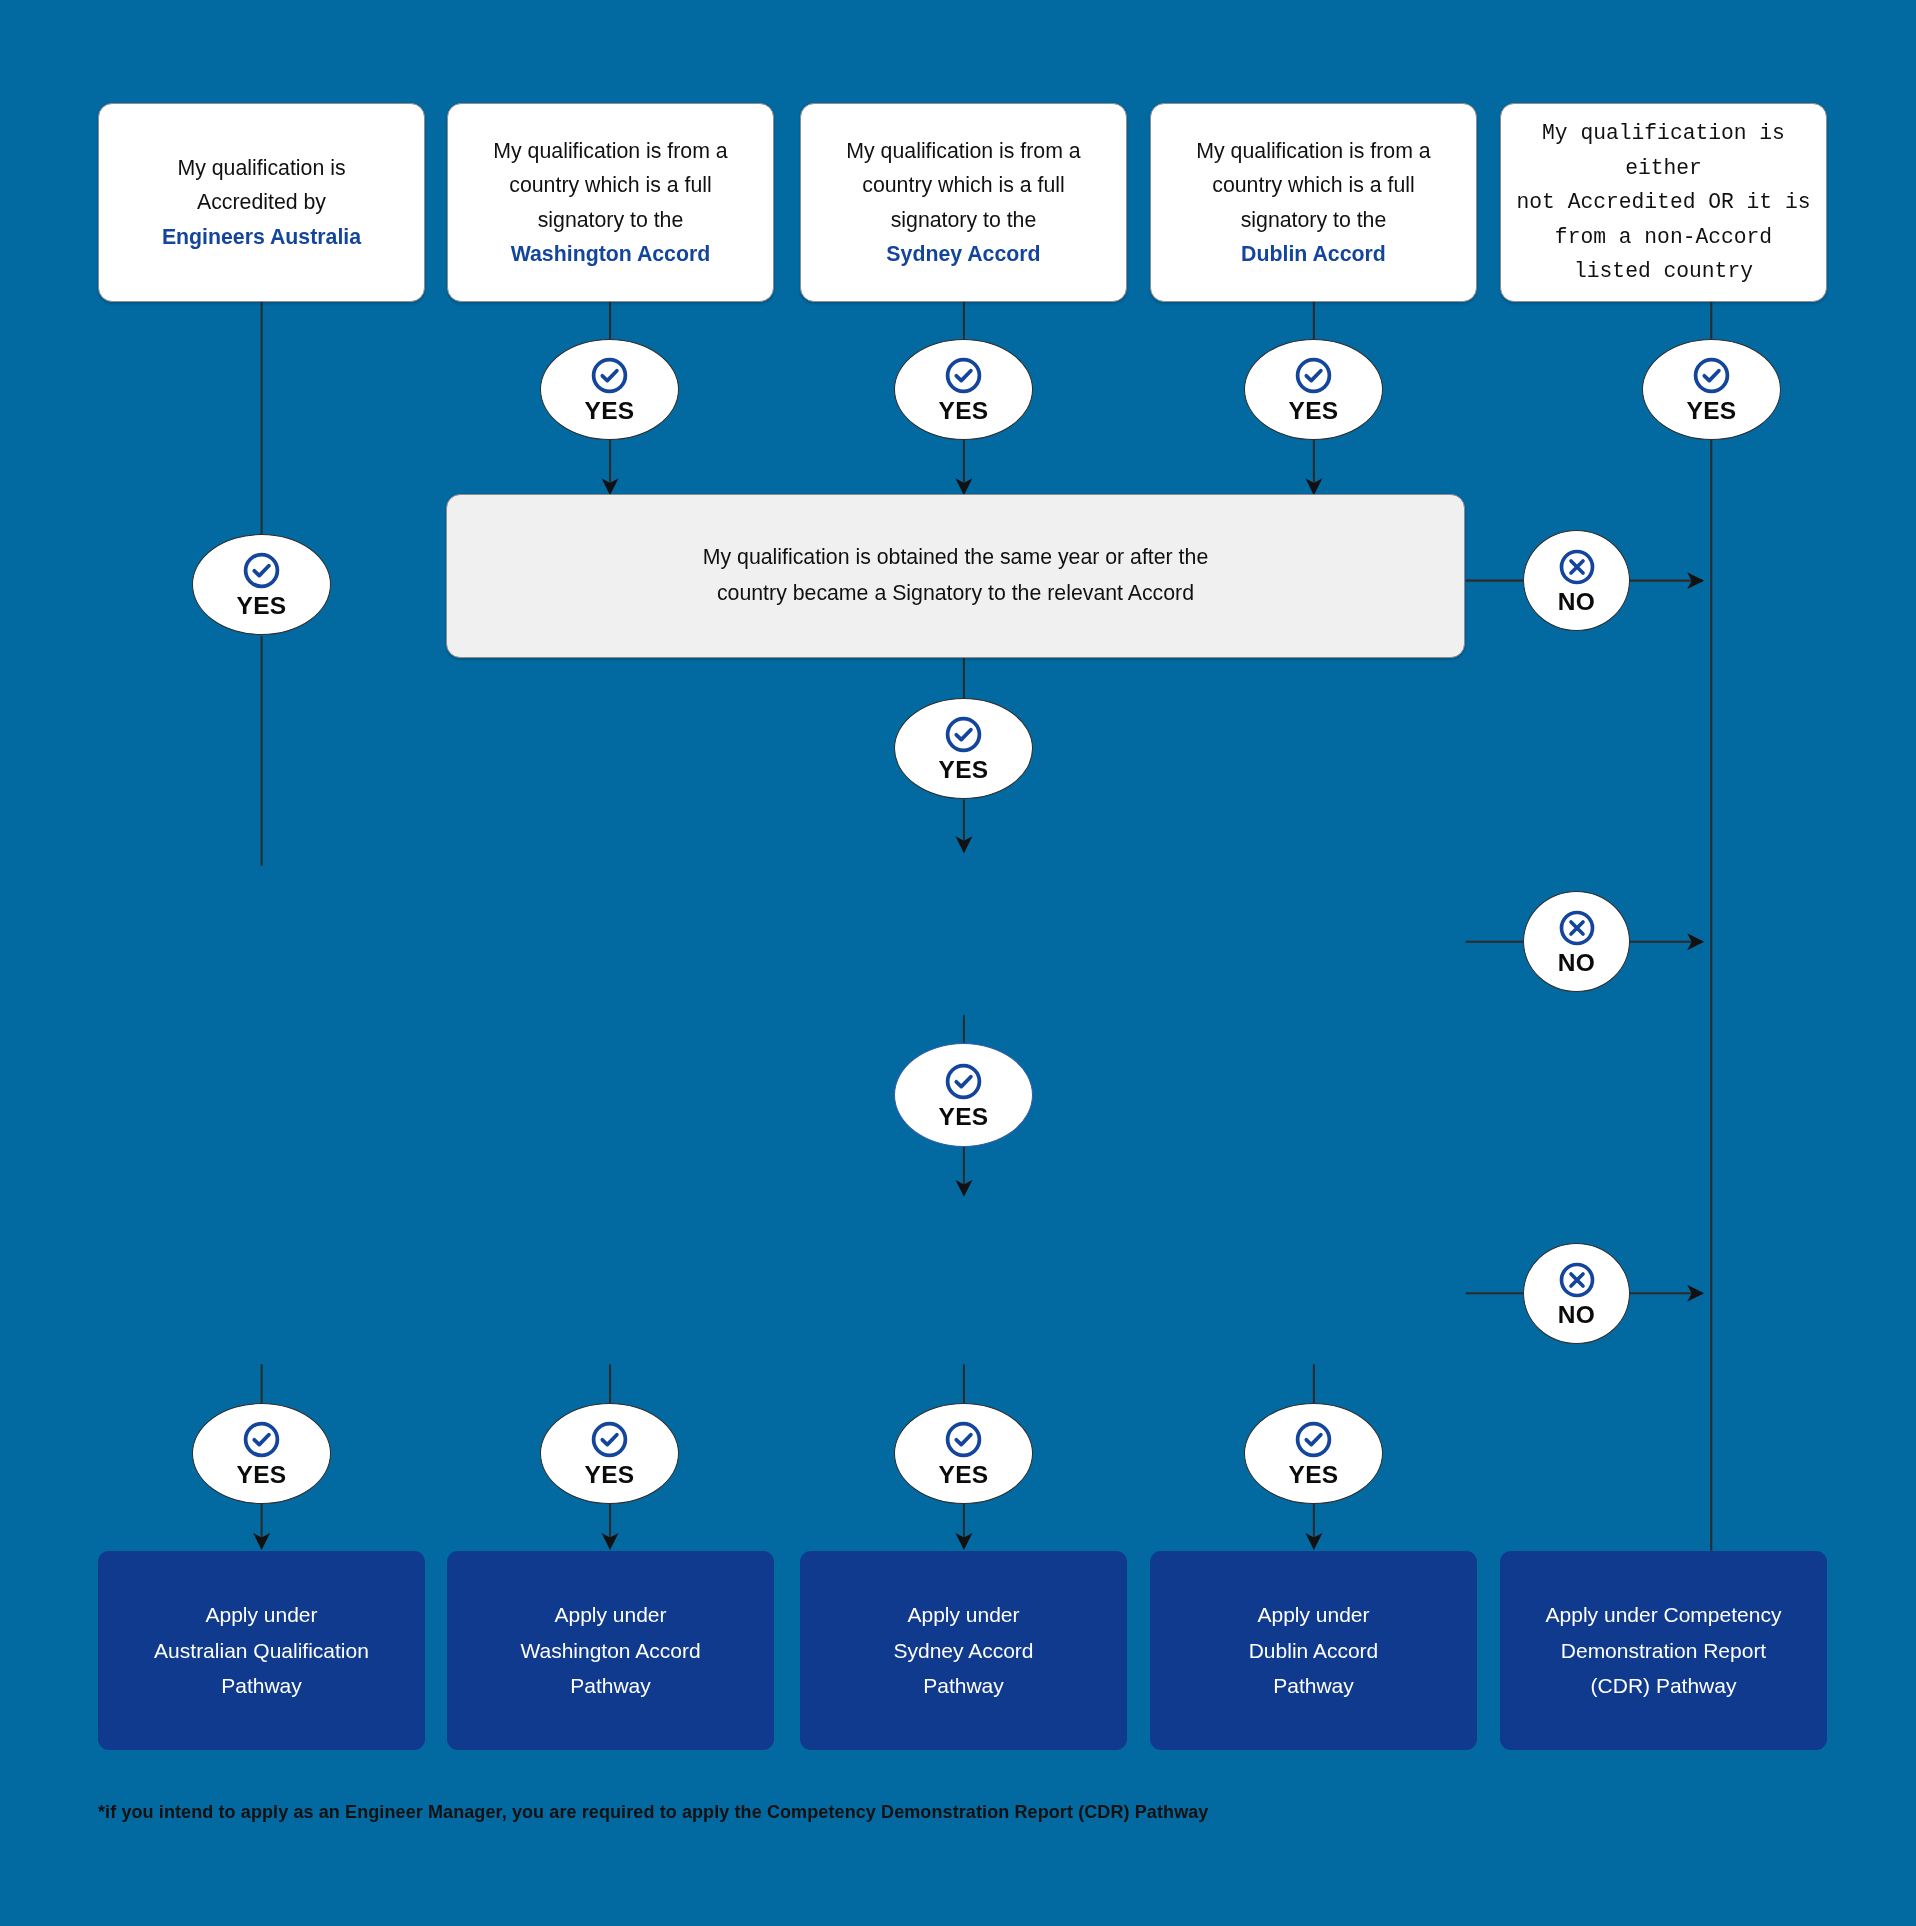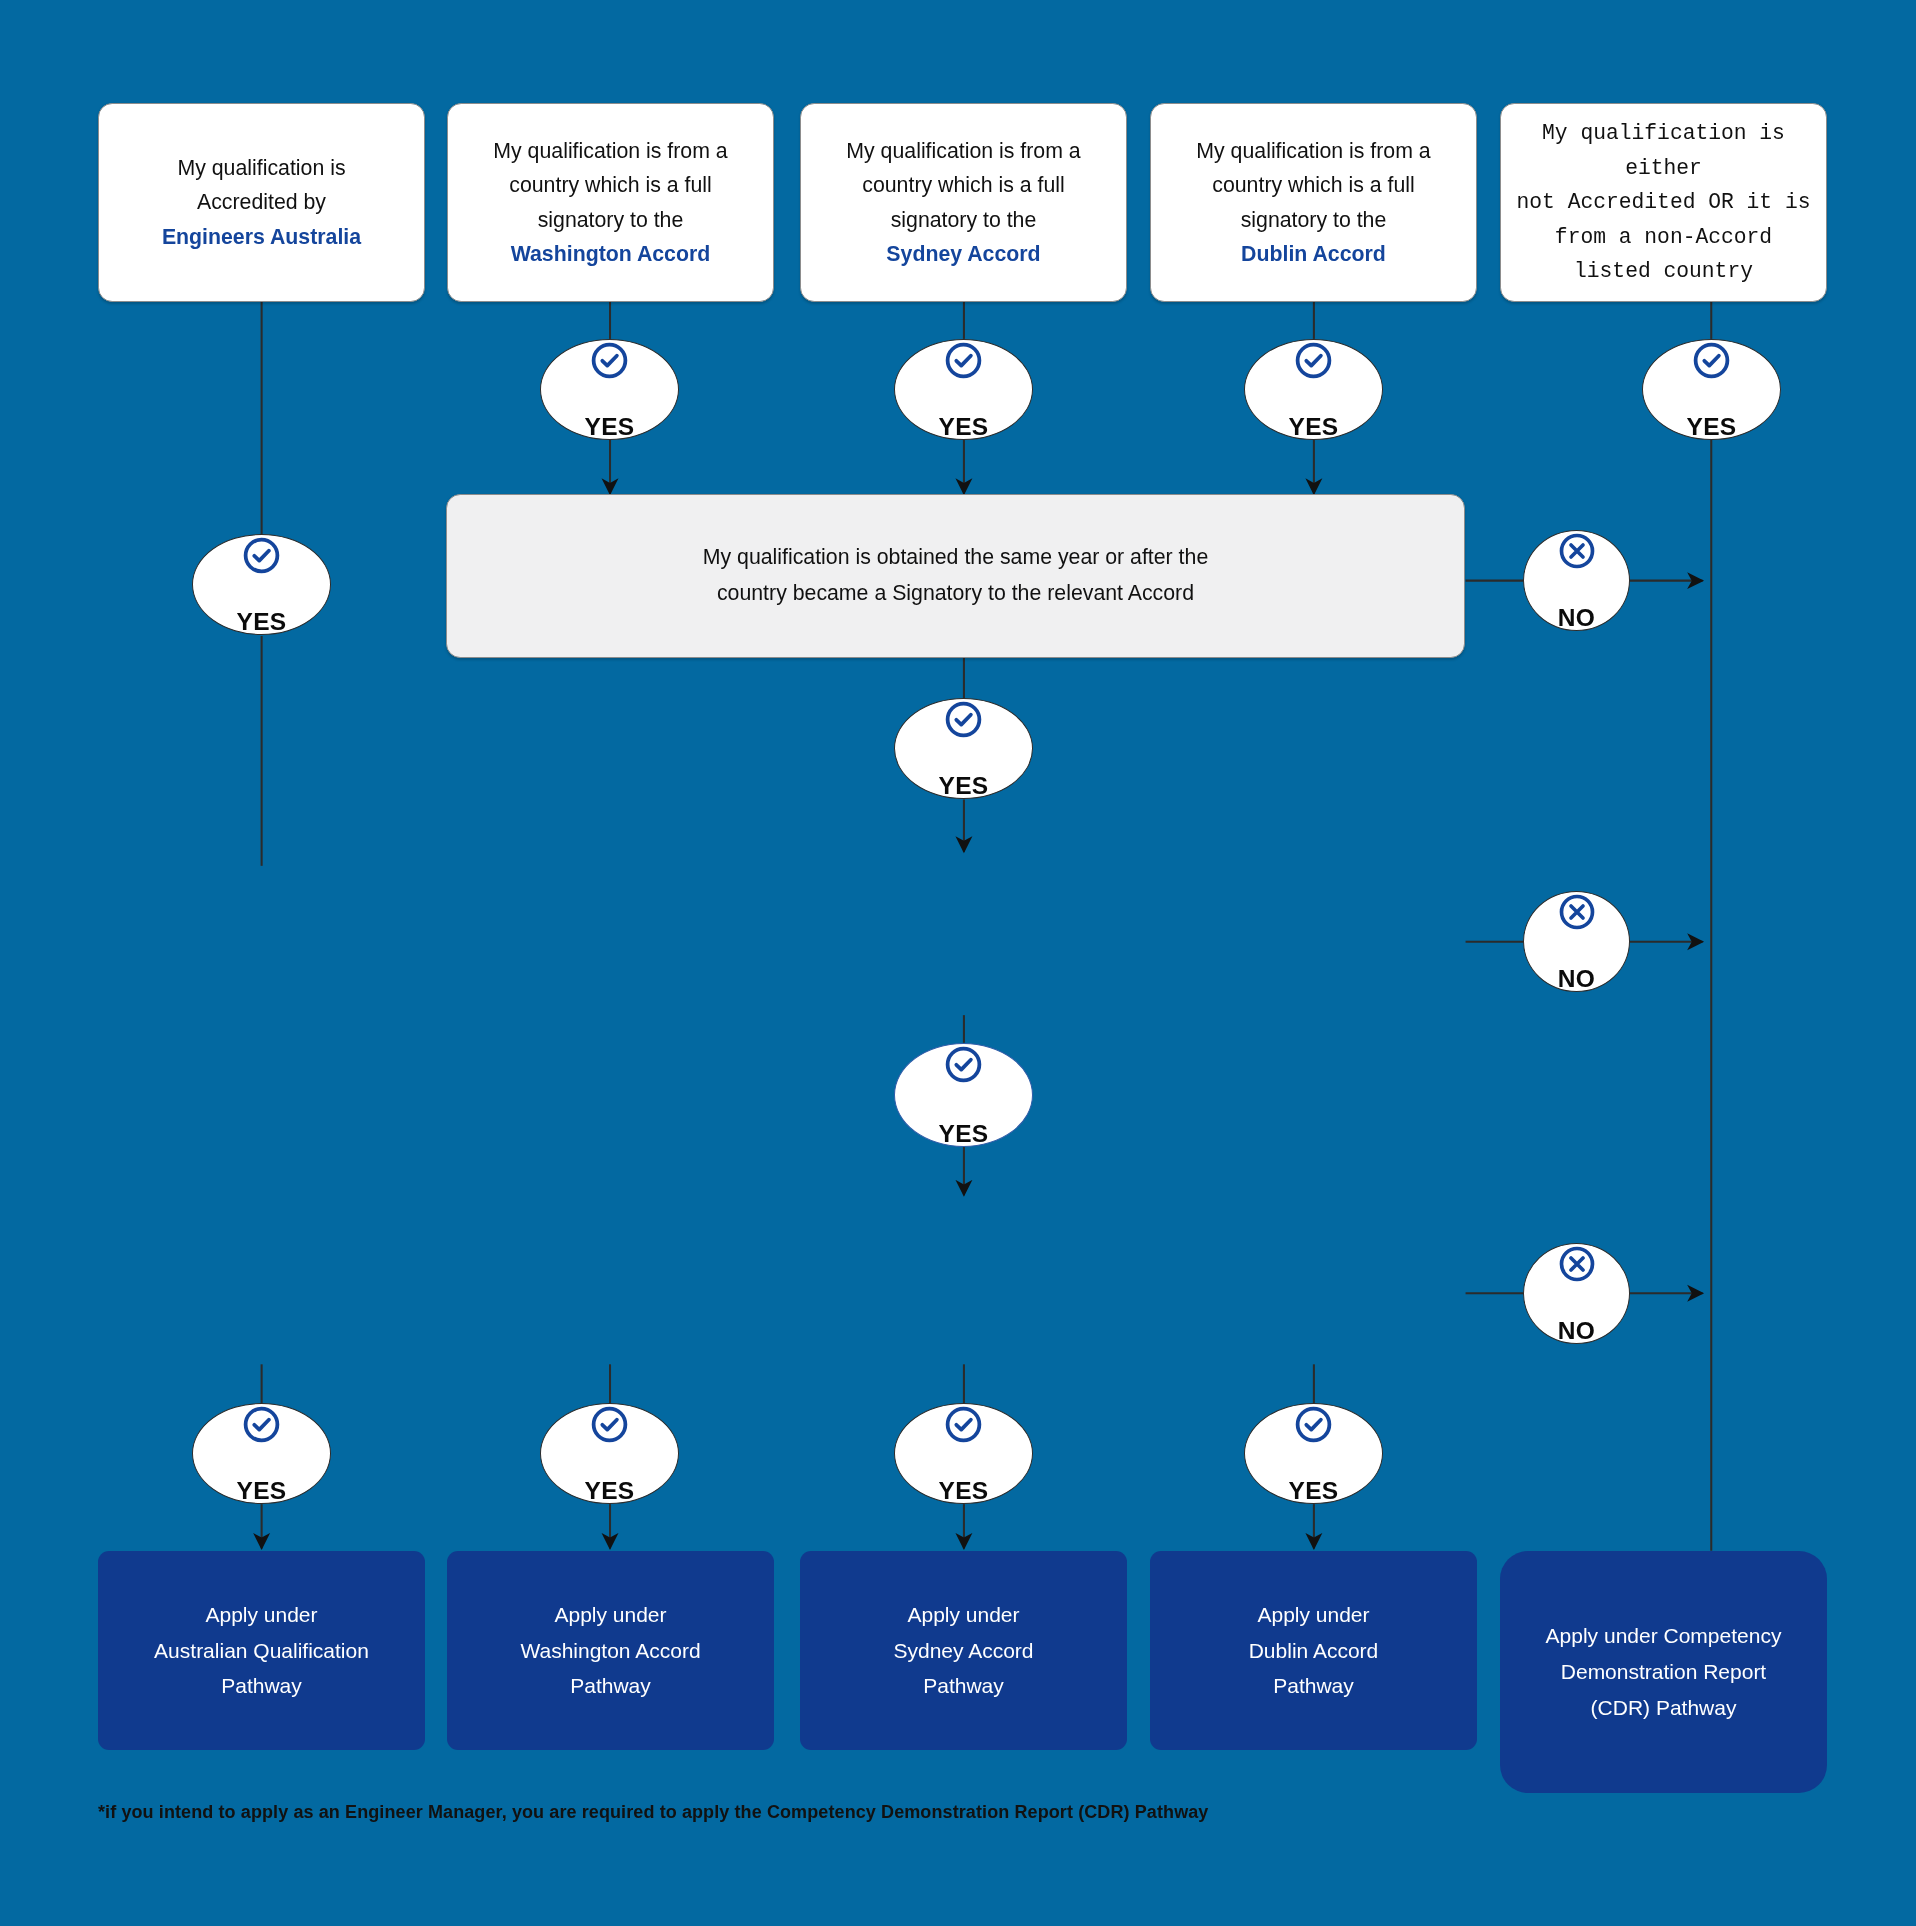--- a/index.html
+++ b/index.html
@@ -30,21 +30,21 @@
   .outcome{
     background:#103a8e;border-radius:11px;color:#ffffff;
     padding:9.5px 12.6px;
   }
   .outcome .txt{font-size:21px;line-height:1.70;color:#ffffff;}
 
   
   .bubble{
     position:absolute;border-radius:50%;background:#ffffff;
     border:1.3px solid #2b2b2b;
-    display:flex;flex-direction:column;align-items:center;justify-content:space-between;
+    display:flex;flex-direction:column;align-items:center;justify-content:center;
     box-sizing:border-box;
   }
   .bubble.blueline{border-color:#2f5ca8;}
   .bubble .glyph{display:block;line-height:0;margin-bottom:3.2px;}
   .bubble .lbl{font-size:24.5px;font-weight:700;color:#0b0b0b;letter-spacing:0.3px;line-height:1;}
 
   
   .footnote{
     position:absolute;font-size:18px;font-weight:700;color:#111111;
     letter-spacing:0.1px;white-space:nowrap;
@@ -322,21 +322,21 @@
   </div>
 
   <div class="node outcome" style="left:1150px;top:1551px;width:327px;height:199px;">
     <div class="txt">
       <span>Apply under</span><br>
       <span>Dublin Accord</span><br>
       <span>Pathway</span>
     </div>
   </div>
 
-  <div class="node outcome" style="left:1500px;top:1551px;width:327px;height:242px;border-radius:28px;">
+  <div class="node outcome" style="left:1500px;top:1551px;width:327px;height:199px;">
     <div class="txt">
       <span>Apply under Competency</span><br>
       <span>Demonstration Report</span><br>
       <span>(CDR) Pathway</span>
     </div>
   </div>
 
   <div class="footnote" style="left:98px;top:1802px;">*if you intend to apply as an Engineer Manager, you are required to apply the Competency Demonstration Report (CDR) Pathway</div>
 
 </div>

